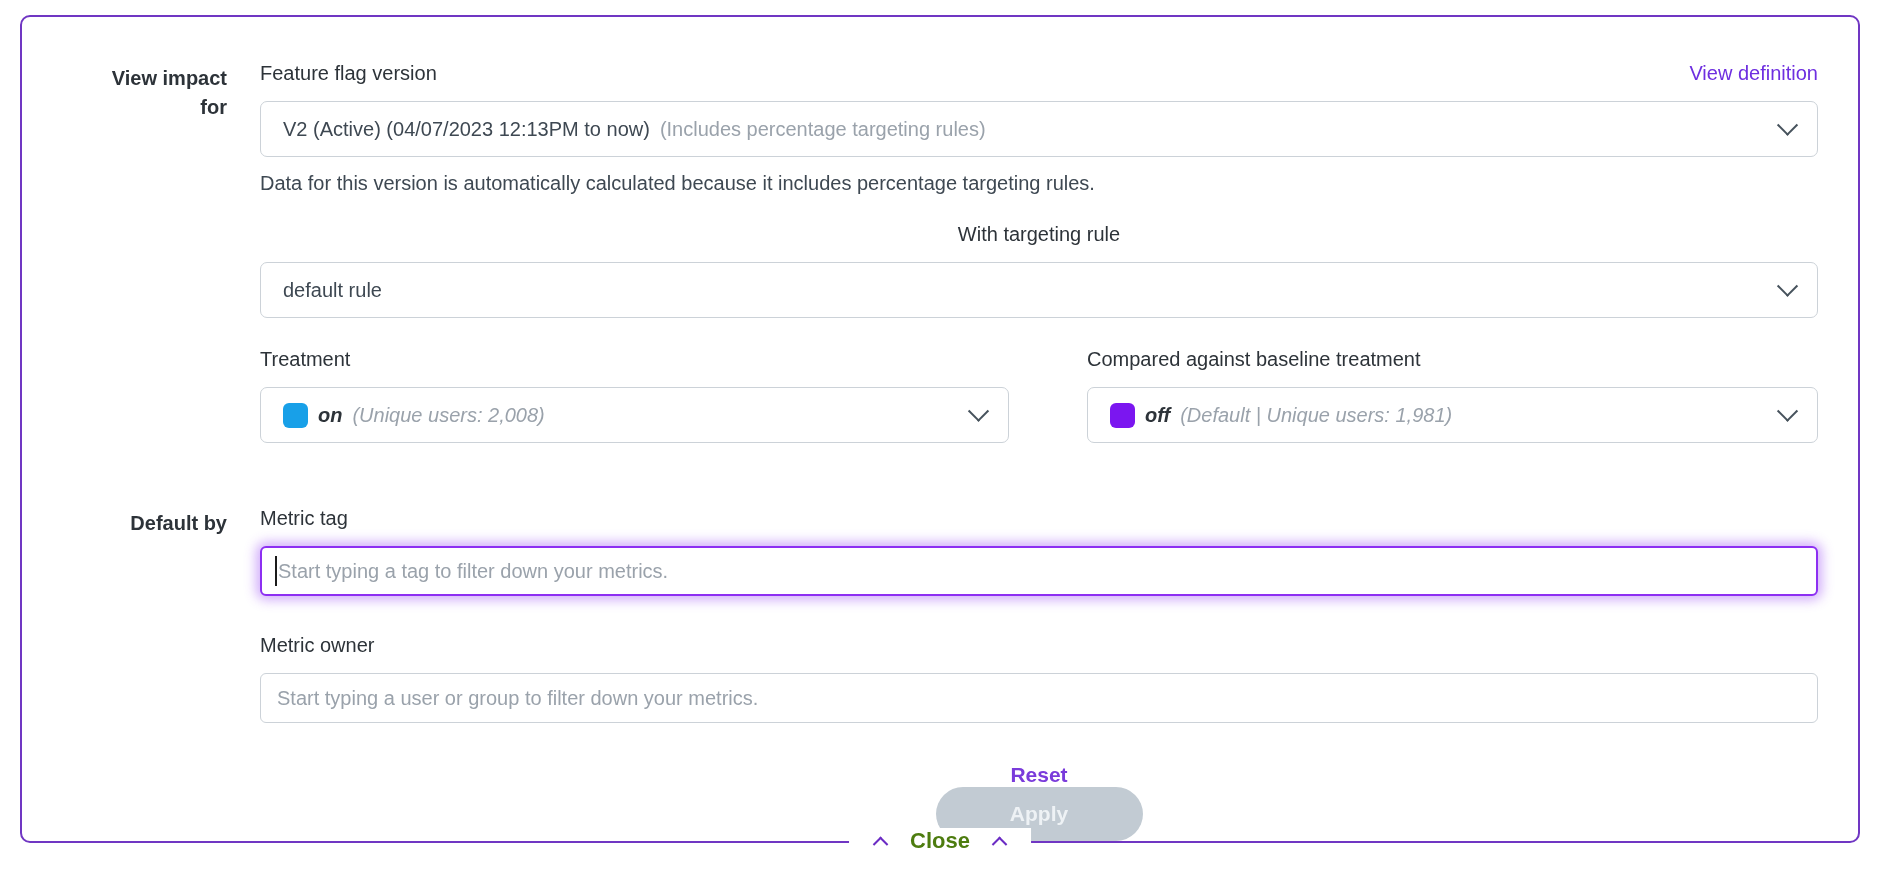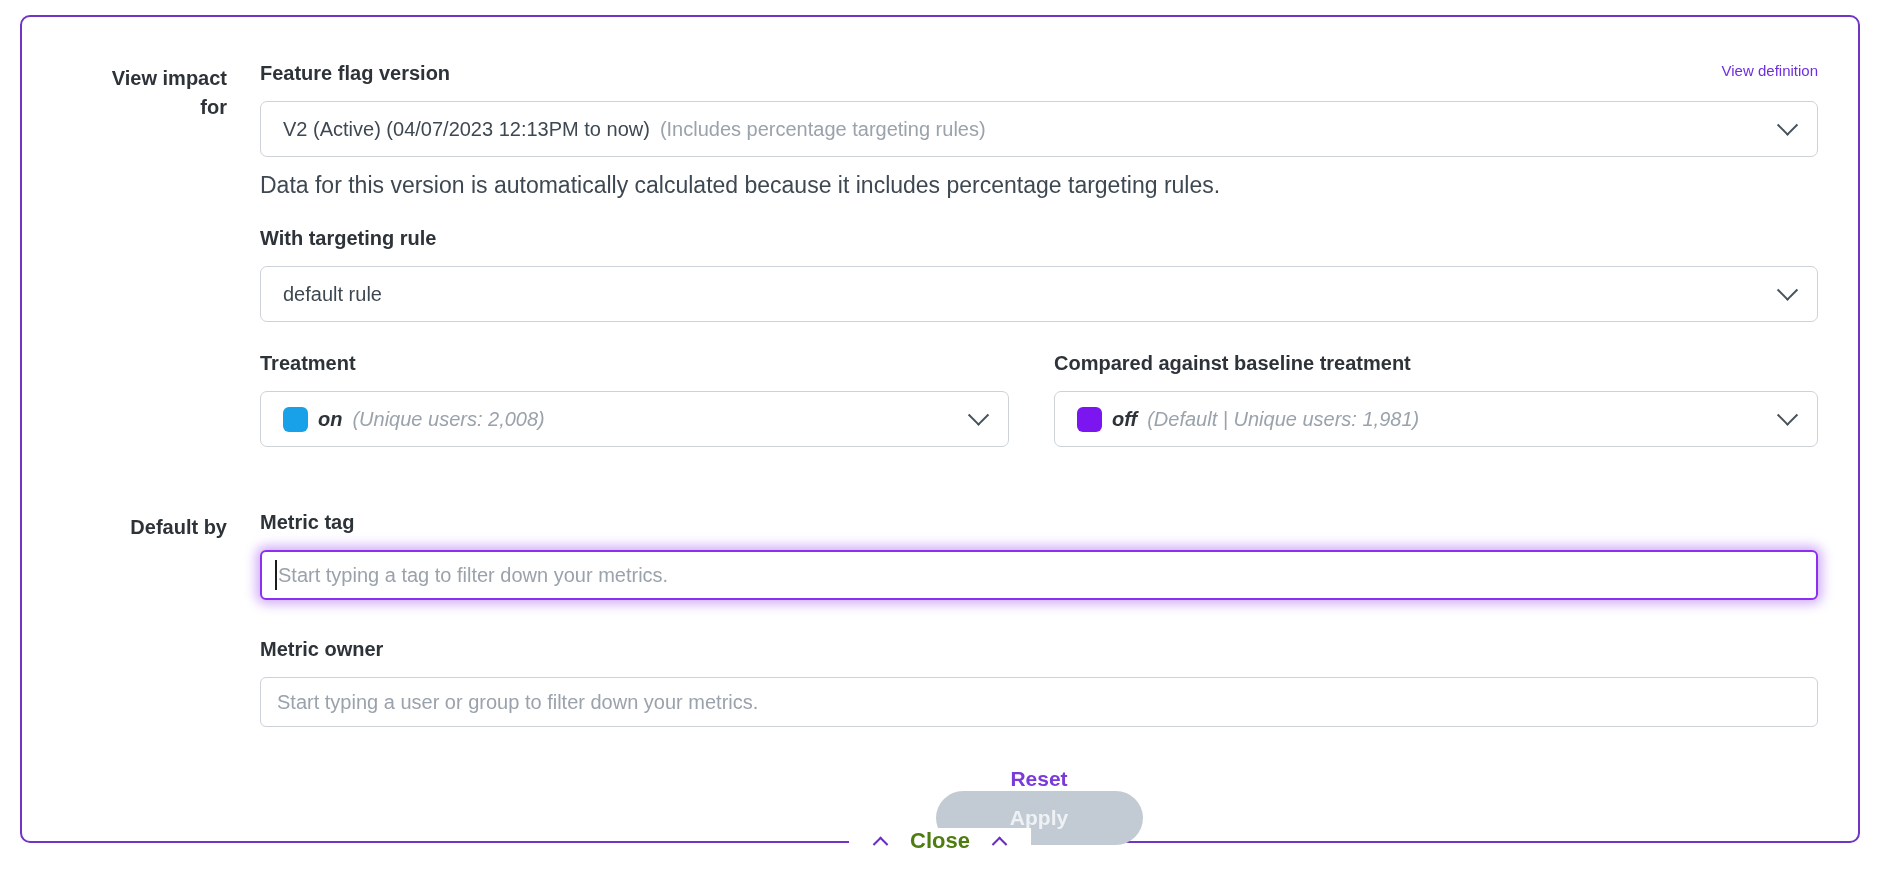--- a/index.html
+++ b/index.html
@@ -10,40 +10,40 @@
   .panel {
     position:absolute; left:20px; top:15px; width:1840px; height:828px;
     background:#fff; border:2.5px solid #7036c3; border-radius:10px;
     padding:45px 40px 0 0;
   }
   .grid {
     display:grid; grid-template-columns:205px 1fr; column-gap:33px; row-gap:64px;
   }
   .side-label { text-align:right; font-size:20px; font-weight:700; color:#2d3339; line-height:1.45; padding-top:2px; }
 
-  .field-label { font-size:20px; font-weight:700; color:#2d3339; }
+  .field-label { font-size:20px; font-weight:400; color:#2d3339; }
   .header-row { display:flex; justify-content:space-between; align-items:flex-start; }
-  .link { color:#6e2fe0; font-size:15px; font-weight:500; cursor:pointer; }
+  .link { color:#6e2fe0; font-size:20px; font-weight:500; cursor:pointer; }
 
   .select {
     margin-top:16px; height:56px; width:100%;
     border:1.5px solid #ccd2d8; border-radius:7px; background:#fff;
     display:flex; align-items:center; padding:0 22px; gap:10px;
     font-size:20px; color:#3e4852; cursor:pointer;
   }
   .select .muted { color:#9aa2ab; }
   .chev-down {
     margin-left:auto; width:15px; height:15px; flex:0 0 auto;
     border-right:2.5px solid #46525c; border-bottom:2.5px solid #46525c;
     transform:rotate(45deg) translate(-3px,-3px);
   }
-  .helper { margin-top:15px; font-size:23px; color:#3e4852; }
+  .helper { margin-top:15px; font-size:20px; color:#3e4852; }
 
-  .sub-label { margin-top:28px; }
-  .two-col { display:grid; grid-template-columns:749px 1fr; column-gap:45px; margin-top:30px; }
+  .sub-label { margin-top:28px;text-align:center; }
+  .two-col { display:grid; grid-template-columns:749px 1fr; column-gap:78px; margin-top:30px; }
   .swatch { width:25px; height:25px; border-radius:6px; flex:0 0 auto; }
   .treat-name { font-weight:700; color:#2d3339; }
 
   .text-field { position:relative; margin-top:16px; }
   .text-field input {
     width:100%; height:50px; border:1.5px solid #ccd2d8; border-radius:6px;
     padding:0 16px; font-size:20px; color:#3e4852; background:#fff; outline:none;
     font-family:"Liberation Sans","DejaVu Sans",sans-serif;
   }
   .text-field input::placeholder { color:#9aa2ab; opacity:1; }

